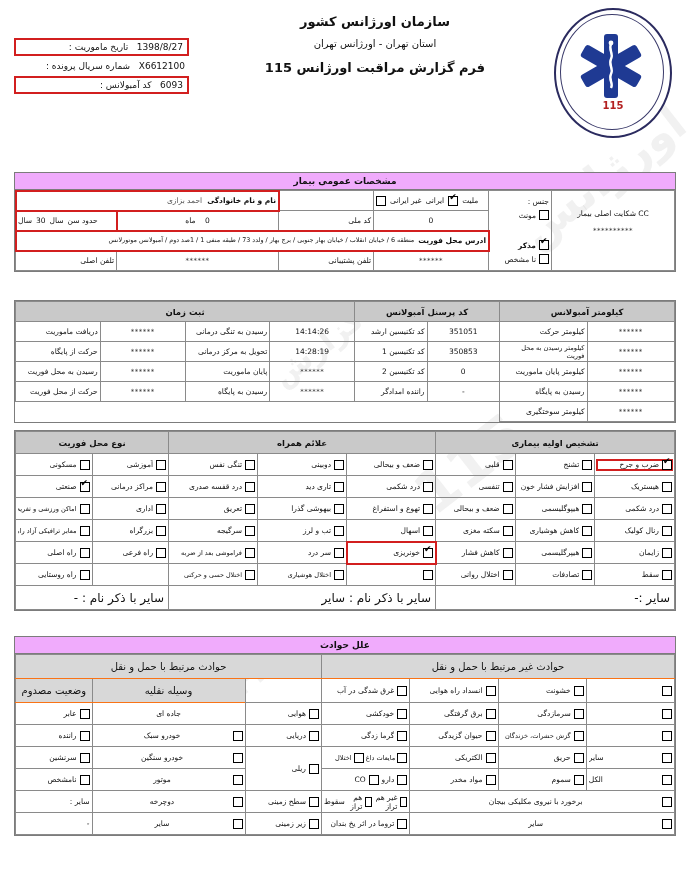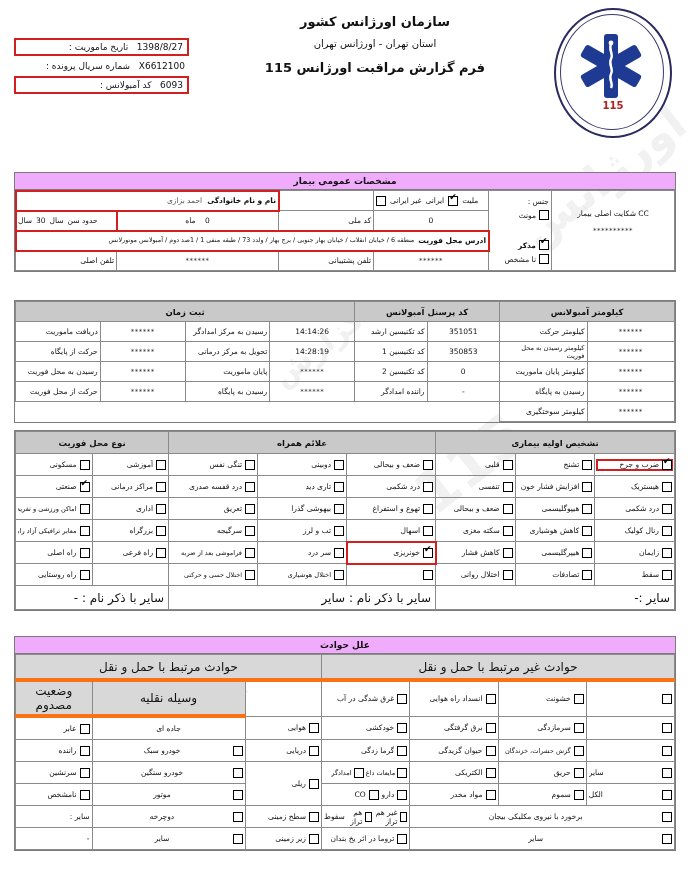--- a/index.html
+++ b/index.html
@@ -63,22 +63,22 @@
   table{border-collapse:collapse;}
   .frame{
     position:absolute;left:14px;right:14px;
     border:1px solid #7c7c7c;
   }
   .bandhdr{
     background:#f0abfc;border-bottom:1px solid #7c7c7c;
     text-align:center;font-size:9px;font-weight:bold;padding:3px 16px;
   }
   .subhdr{
-    background:#d8d8d8;border-bottom:4px solid #f97316;
-    text-align:center;font-size:12px;padding:2px 0;
+    background:#d8d8d8;border-bottom:1px solid #f97316;
+    text-align:center;font-size:10px;padding:2px 0;
   }
   td,th{border:1px solid #8a8a8a;font-size:7.5px;padding:1px 2px;}
 
   
   .cb{
     display:inline-block;width:8px;height:8px;
     border:1.3px solid #000;background:#fff;
     vertical-align:middle;position:relative;
   }
   .cb.on::after{
@@ -254,21 +254,21 @@
         <td colspan="2" class="grp-hd" style="width:140px;">کد پرسنل آمبولانس</td>
         <td colspan="4" class="grp-hd">ثبت زمان</td>
       </tr>
 
       <tr>
         <td class="star" style="width:52px;">******</td>
         <td class="lft">کیلومتر حرکت</td>
         <td style="width:52px;">351051</td>
         <td class="lft">کد تکنیسین ارشد</td>
         <td style="width:48px;">14:14:26</td>
-        <td class="lft" style="width:92px;">رسیدن به مرکز امدادگر</td>
+        <td class="lft" style="width:92px;">رسیدن به تنگی درمانی</td>
         <td class="star" style="width:50px;">******</td>
         <td class="lft">دریافت ماموریت</td>
       </tr>
 
       <tr>
         <td class="star">******</td>
         <td class="lft" style="font-size:6.6px;">کیلومتر رسیدن به محل فوریت</td>
         <td>350853</td>
         <td class="lft">کد تکنیسین 1</td>
         <td>14:28:19</td>
@@ -776,21 +776,21 @@
               <div class="chkrow">
                 <span class="cb"></span>
                 <span class="lbl">الکتریکی</span>
               </div>
             </td>
         <td>
           <div style="display:flex;align-items:center;gap:2px;">
             <span class="cb"></span>
             <span style="font-size:6.6px;">مایعات داغ</span>
             <span class="cb"></span>
-            <span style="font-size:6.6px;">امدادگر</span>
+            <span style="font-size:6.6px;">اختلال</span>
           </div>
         </td>
         <td rowspan="2">
               <div class="chkrow">
                 <span class="cb"></span>
                 <span class="lbl">ریلی</span>
               </div>
             </td>
         <td colspan="2">
               <div class="chkrow">

